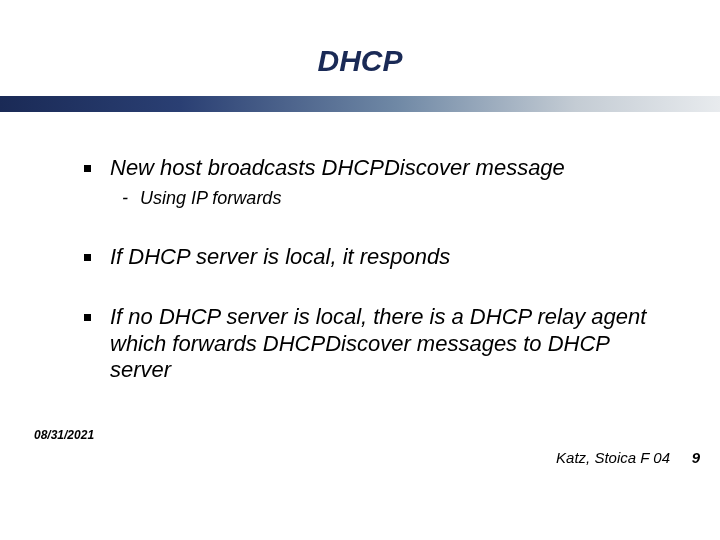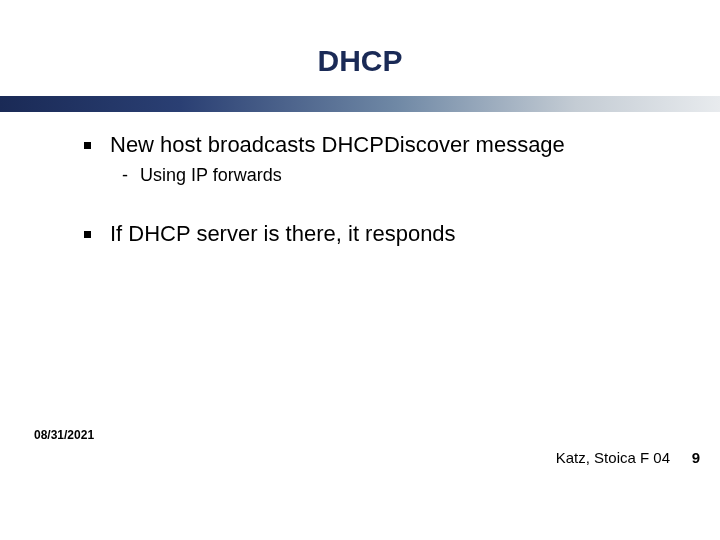--- a/index.html
+++ b/index.html
@@ -11,20 +11,21 @@
     font-family: Arial, Helvetica, sans-serif;
     color: #000000;
     overflow: hidden;
     position: relative;
   }
   .slide {
     width: 720px;
     height: 482px;
     position: relative;
     box-sizing: border-box;
+    font-style: italic;
   }
   .title {
     position: absolute;
     top: 44px;
     left: 0;
     width: 720px;
     text-align: center;
     font-size: 30px;
     font-weight: bold;
     color: #1a2a56;
@@ -47,20 +48,21 @@
     list-style: none;
     margin: 0;
     padding: 0;
   }
   ul.level1 > li {
     position: relative;
     padding-left: 26px;
     font-size: 22px;
     line-height: 1.2;
     margin-bottom: 34px;
+    margin-top: 23px;
   }
   ul.level1 > li::before {
     content: "";
     position: absolute;
     left: 0;
     top: 10px;
     width: 7px;
     height: 7px;
     background: #000000;
   }
@@ -118,23 +120,26 @@
       <li>
         <span>New host broadcasts DHCPDiscover message</span>
         <ul class="level2">
           <li>
             <span>Using IP forwards</span>
           </li>
         </ul>
       </li>
 
       <li>
-        <span>If DHCP server is there, it responds</span>
+        <span>If DHCP server is local, it responds</span>
       </li>
 
+      <li>
+        <span>If no DHCP server is local, there is a DHCP relay agent which forwards DHCPDiscover messages to DHCP server</span>
+      </li>
 
 
     </ul>
   </div>
 
   <div class="footer-date">08/31/2021</div>
 
   <div class="footer-attr">Katz, Stoica F 04</div>
 
   <div class="footer-page">9</div>

